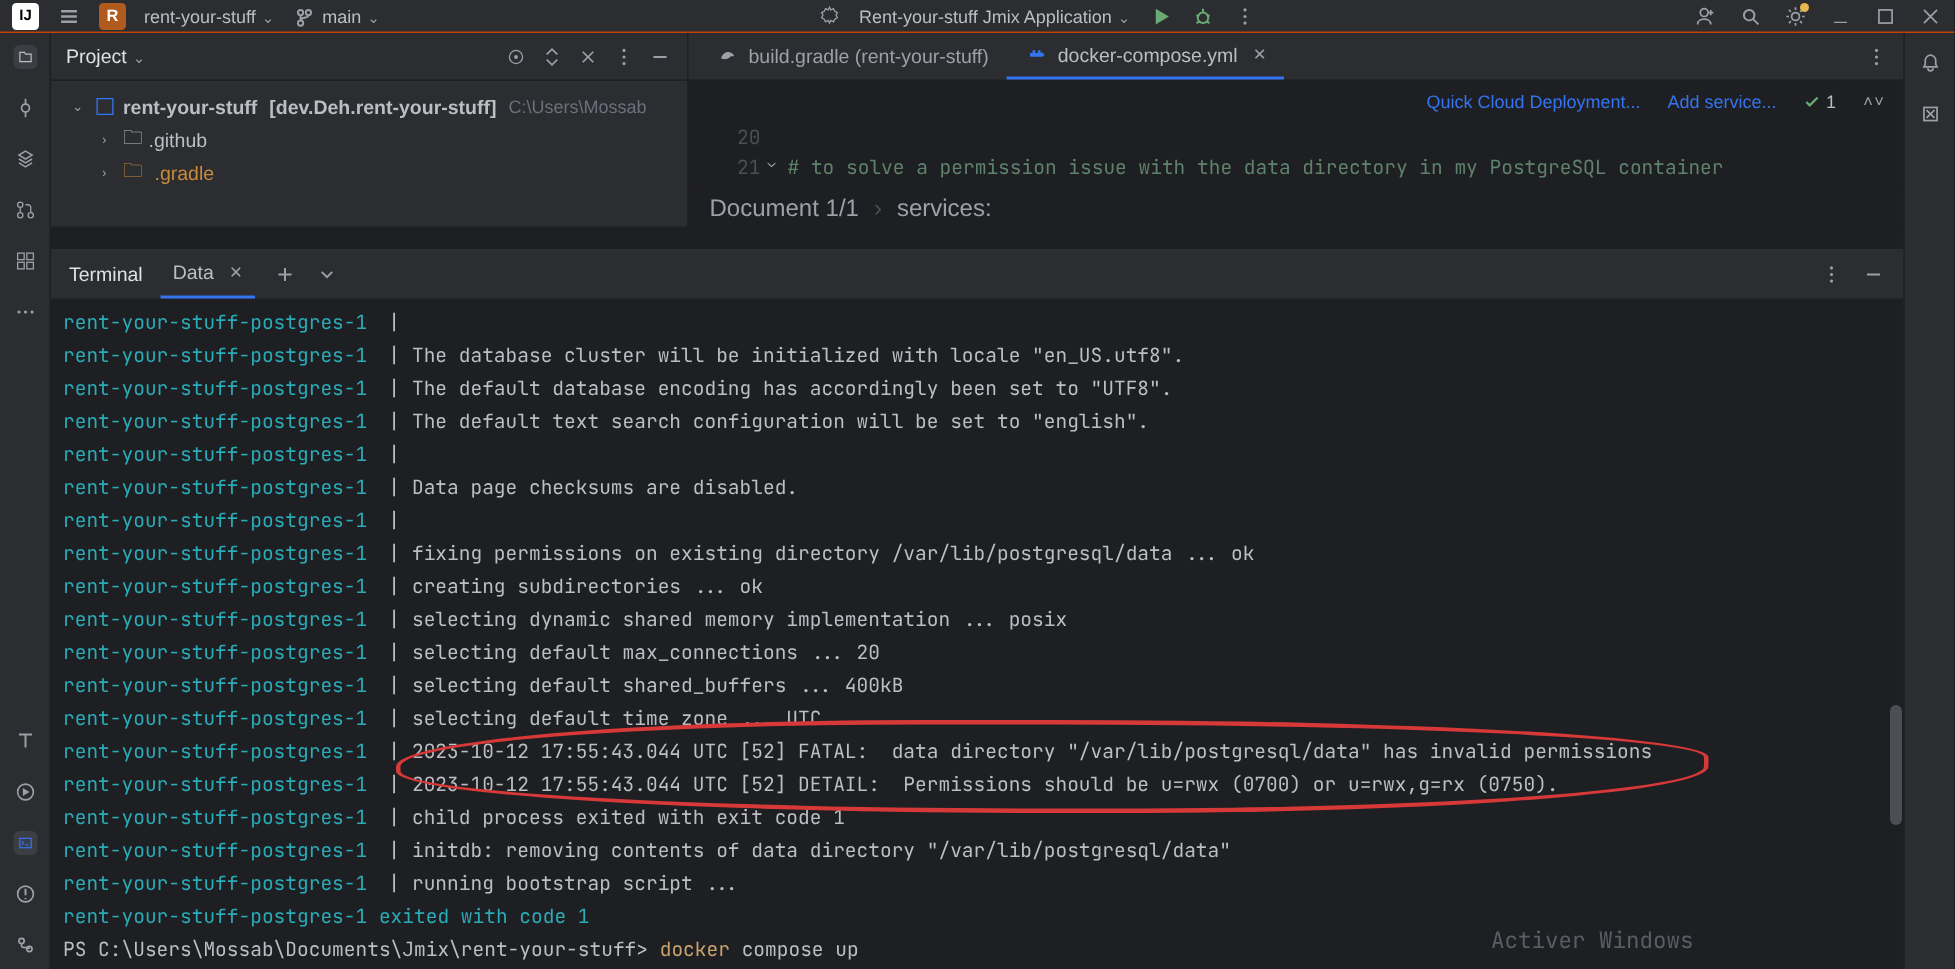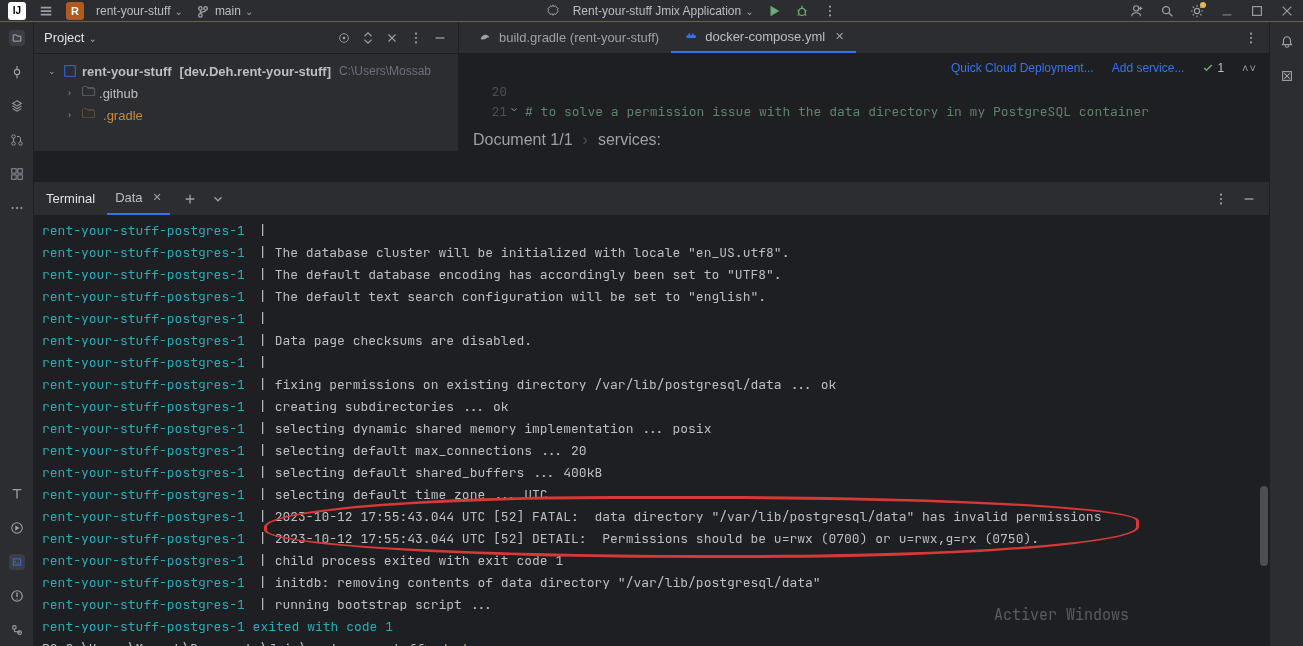--- a/index.html
+++ b/index.html
@@ -68,21 +68,21 @@
   .leftstrip .bottom { margin-top: auto; display: flex; flex-direction: column; gap: 18px; padding-bottom: 8px; }
   .leftstrip .icon { color: #9da0a8; }
   .leftstrip .active { background: #3b3e44; border-radius: 4px; padding: 3px; }
   .rightstrip {
     width: 34px; background: #2b2d30;
     display: flex; flex-direction: column; align-items: center;
     padding-top: 12px; gap: 18px;
     border-left: 1px solid #1e1f22;
   }
 
-  .main-col { flex: 1; display: flex; flex-direction: column; min-width: 0; gap: 16px; }
+  .main-col { flex: 1; display: flex; flex-direction: column; min-width: 0; }
 
   
   .panel-row { display: flex; height: 130px; border-bottom: 1px solid #1e1f22; }
 
   
   .projectpane {
     width: 425px; background: #2b2d30;
     display: flex; flex-direction: column;
     border-right: 1px solid #1e1f22;
   }
@@ -167,21 +167,21 @@
   .c-sep { color: #bcbec4; padding: 0 8px 0 14px; }
 
   .red-circle {
     position: absolute;
     border: 3px solid #d73838;
     border-radius: 40% 50% 45% 50% / 50% 40% 50% 45%;
     pointer-events: none;
   }
 
   .watermark {
-    position: absolute; right: 140px; bottom: 20px;
+    position: absolute; right: 140px; bottom: 8px;
     color: #5a5d63; font-size: 15px;
   }
 
   .scrollbar-thumb {
     position: absolute; right: 1px; top: 270px; width: 8px; height: 80px;
     background: #4b4e53; border-radius: 4px;
   }
 </style>
 </head>
 <body>

